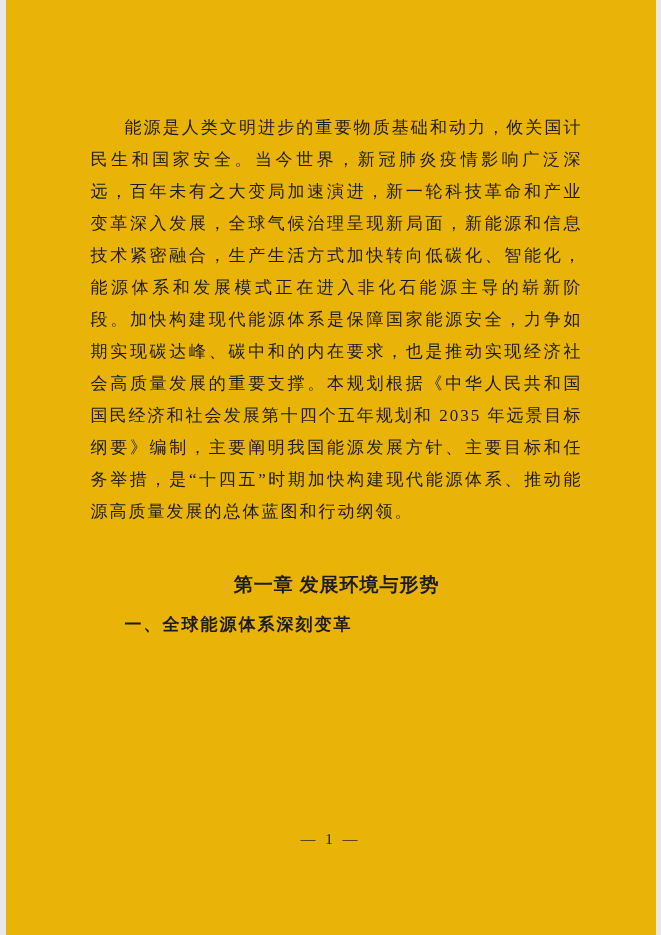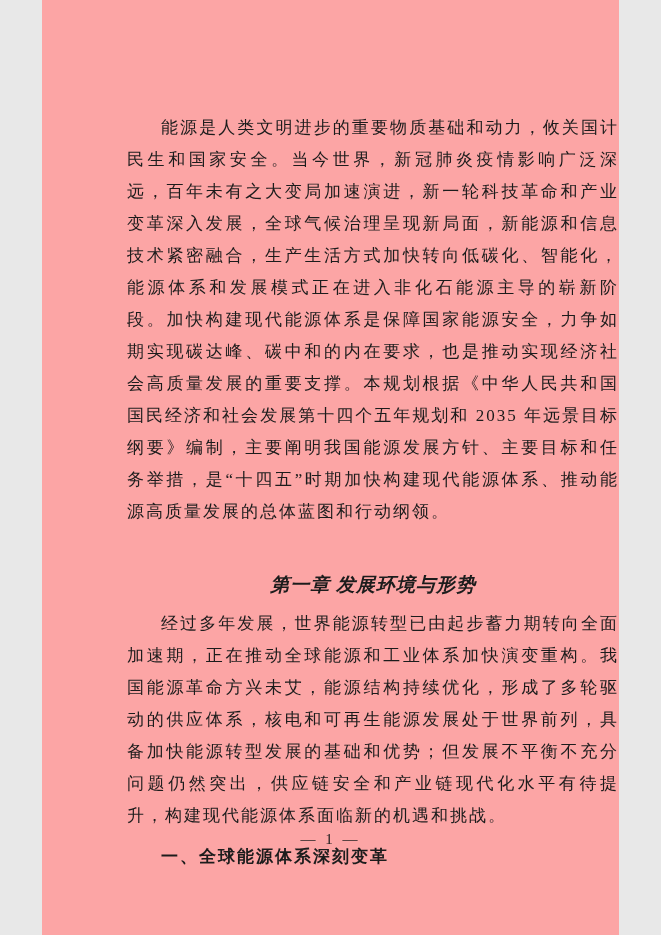--- a/index.html
+++ b/index.html
@@ -2,24 +2,24 @@
 <html><head>
 <meta charset="utf-8">
 <style>
   html, body {
     margin: 0;
     padding: 0;
     background: #e8e8e8;
   }
   .page {
     position: relative;
-    width: 577px;
+    width: 650px;
     height: 935px;
     margin: 0 auto;
-    background: #fca5a5;
+    background: #eab308;
     overflow: hidden;
     font-family: "Liberation Serif", serif;
     color: #1c1c1c;
   }
   .content {
     position: absolute;
     left: 85px;
     top: 112px;
     width: 492px;
   }
@@ -33,21 +33,20 @@
     text-indent: 2em;
     word-break: break-all;
   }
   .chapter-heading {
     margin: 42px 0 8px 0;
     font-size: 19px;
     line-height: 30px;
     font-weight: bold;
     text-align: center;
     letter-spacing: 1px;
-    font-style: italic;
   }
   .section-heading {
     margin: 12px 0 0 0;
     font-size: 17px;
     line-height: 26px;
     font-weight: bold;
     font-family: "Liberation Sans", sans-serif;
     text-indent: 2em;
     letter-spacing: 2px;
   }
@@ -63,17 +62,16 @@
     color: #1c1c1c;
   }
 </style>
 </head>
 <body>
 
 <div class="page">
   <div class="content">
     <p class="body-para">能源是人类文明进步的重要物质基础和动力，攸关国计民生和国家安全。当今世界，新冠肺炎疫情影响广泛深远，百年未有之大变局加速演进，新一轮科技革命和产业变革深入发展，全球气候治理呈现新局面，新能源和信息技术紧密融合，生产生活方式加快转向低碳化、智能化，能源体系和发展模式正在进入非化石能源主导的崭新阶段。加快构建现代能源体系是保障国家能源安全，力争如期实现碳达峰、碳中和的内在要求，也是推动实现经济社会高质量发展的重要支撑。本规划根据《中华人民共和国国民经济和社会发展第十四个五年规划和 2035 年远景目标纲要》编制，主要阐明我国能源发展方针、主要目标和任务举措，是“十四五”时期加快构建现代能源体系、推动能源高质量发展的总体蓝图和行动纲领。</p>
     <h1 class="chapter-heading">第一章 发展环境与形势</h1>
-    <p class="body-para">经过多年发展，世界能源转型已由起步蓄力期转向全面加速期，正在推动全球能源和工业体系加快演变重构。我国能源革命方兴未艾，能源结构持续优化，形成了多轮驱动的供应体系，核电和可再生能源发展处于世界前列，具备加快能源转型发展的基础和优势；但发展不平衡不充分问题仍然突出，供应链安全和产业链现代化水平有待提升，构建现代能源体系面临新的机遇和挑战。</p>
     <h2 class="section-heading">一、全球能源体系深刻变革</h2>
   </div>
   <div class="page-number">— 1 —</div>
 </div>
 
 </body></html>

